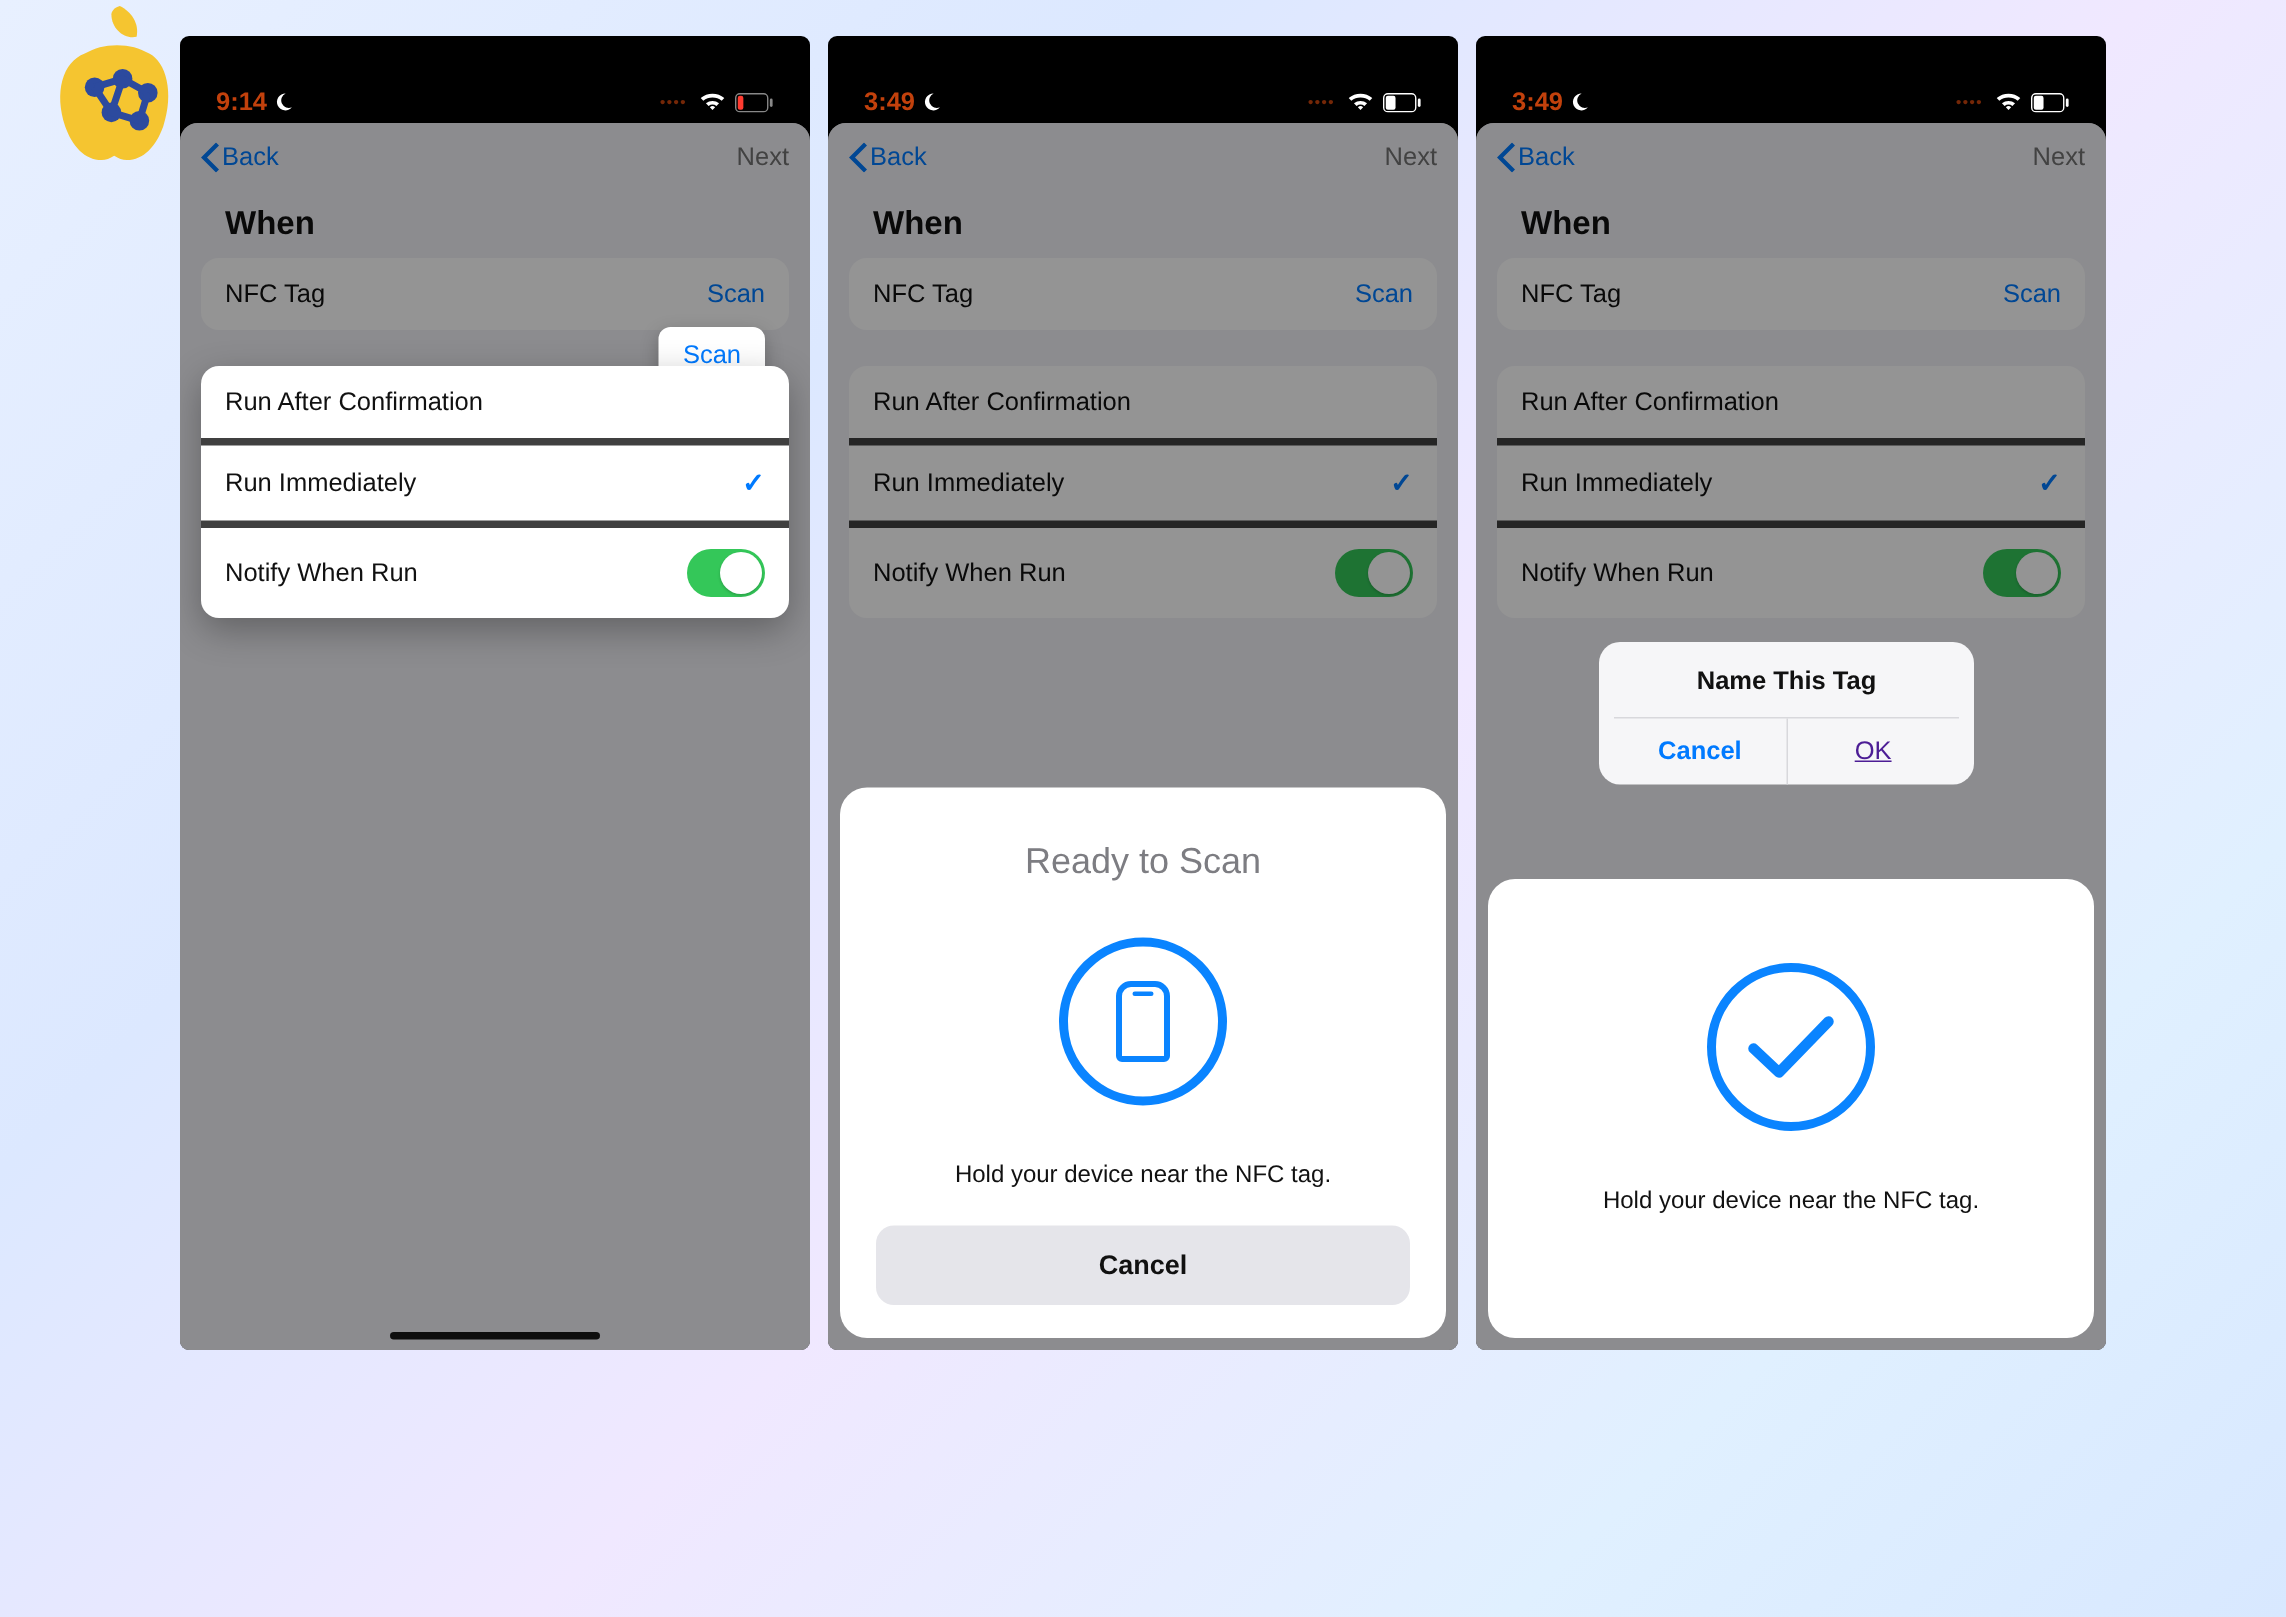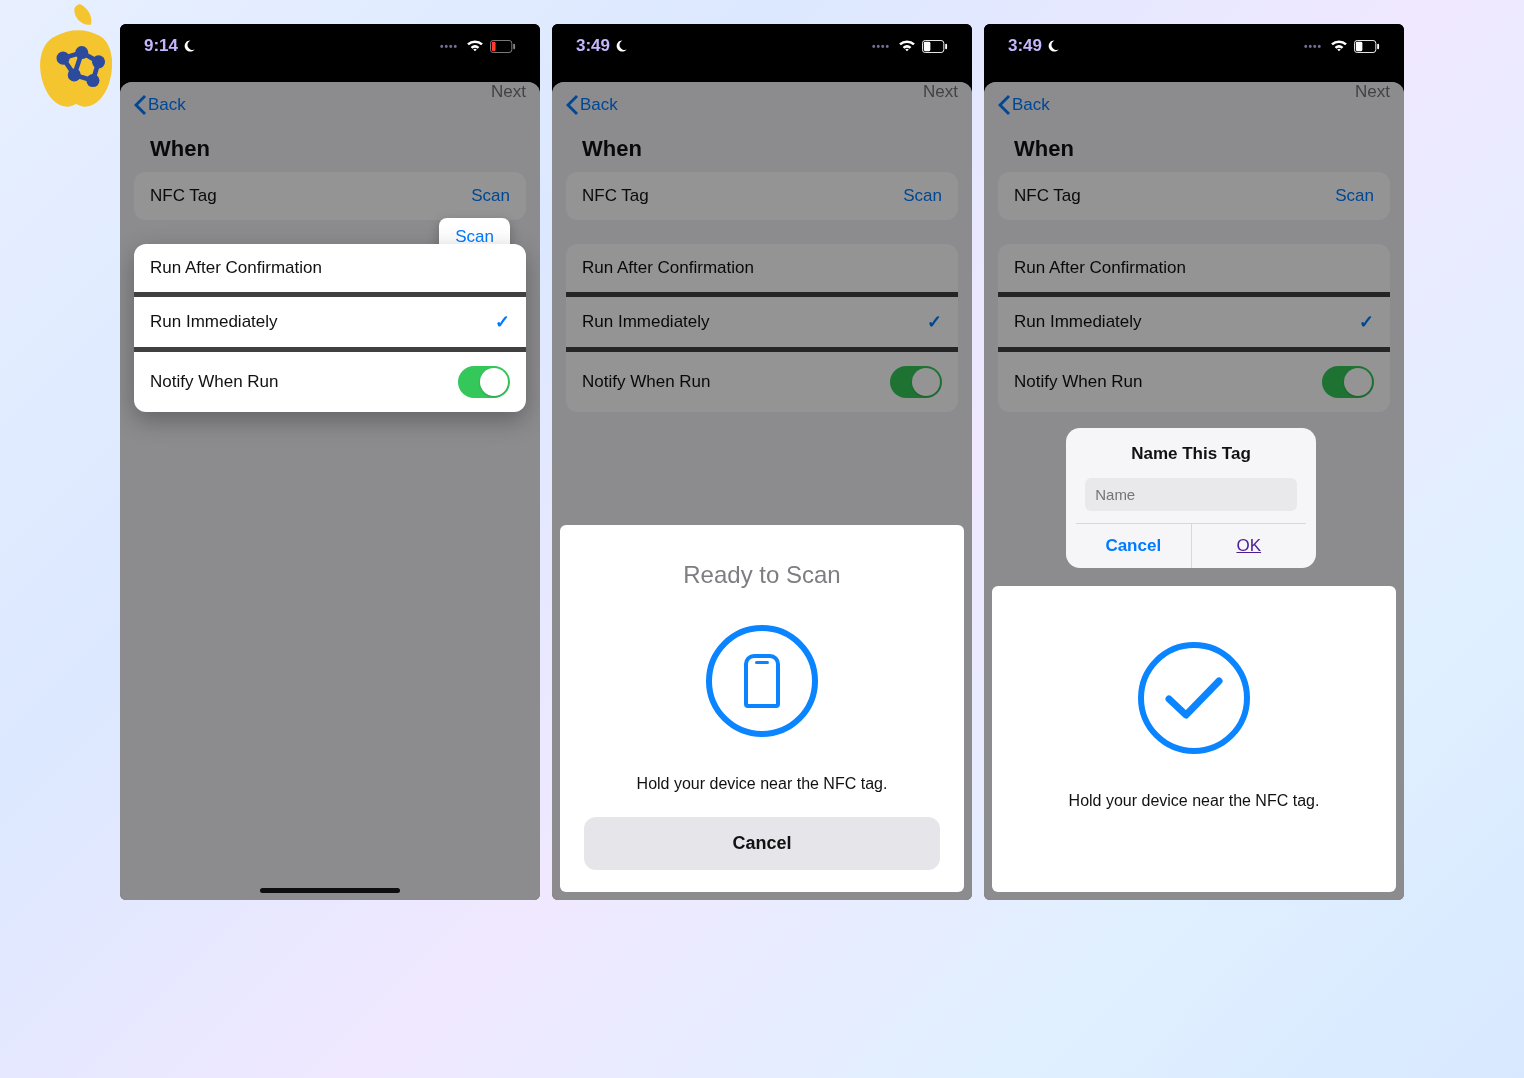--- a/index.html
+++ b/index.html
@@ -23,24 +23,25 @@
     position: relative;
     flex-shrink: 0;
   }
   
   .status-bar {
     height: 44px;
     display: flex;
     justify-content: space-between;
     align-items: center;
     padding: 0 24px;
-    color: #c4b5fd;
+    color: #c2410c;
     font-weight: 600;
     font-size: 17px;
     background: #000;
+    margin-top: 22px;
   }
   .status-left { display: flex; align-items: center; gap: 4px; }
   .status-right { display: flex; align-items: center; gap: 6px; }
   .moon-icon {
     width: 14px; height: 14px;
   }
   .status-dots { font-size: 10px; letter-spacing: 1px; opacity: 0.6; margin-right: 2px;}
   
   .app {
     position: absolute;
@@ -55,20 +56,21 @@
     position:absolute;
     inset:0;
     background: rgba(0,0,0,0.42);
     border-radius: 12px 12px 0 0;
   }
   .app-inner { position: relative; height: 100%; }
   
   .nav {
     height: 46px;
     display: flex;
+    align-items: center;
     justify-content: space-between;
     padding: 0 14px;
     font-size: 17px;
   }
   .nav-back {
     color: #007aff;
     display: flex;
     align-items: center;
     gap: 2px;
   }
@@ -111,21 +113,21 @@
     width: 28px; height: 28px;
     background: #fff;
     border-radius: 50%;
     box-shadow: 0 1px 2px rgba(0,0,0,0.2);
   }
   
   .sheet {
     position: absolute;
     left: 8px; right: 8px; bottom: 8px;
     background: #fff;
-    border-radius: 6px;
+    border-radius: 18px;
     padding: 36px 24px 22px;
     display: flex;
     flex-direction: column;
     align-items: center;
     z-index: 5;
   }
   .sheet-title { font-size: 24px; color: #7d7d82; margin-bottom: 36px; }
   .scan-circle {
     width: 112px; height: 112px;
     border: 6px solid #0a84ff;
@@ -432,21 +434,20 @@
         <div class="cell">
           <span>Notify When Run</span>
           <div class="toggle">
               <div class="knob"></div>
             </div>
         </div>
       </div>
 
       <div class="name-alert">
         <div class="name-alert-title">Name This Tag</div>
-        <input class="name-field" placeholder="Name" style="">
         <div class="name-alert-buttons">
           <div>Cancel</div>
           <div>OK</div>
         </div>
       </div>
     </div>
   </div>
 
   <div class="sheet" style="padding-top:56px;">
     <div class="scan-circle">

